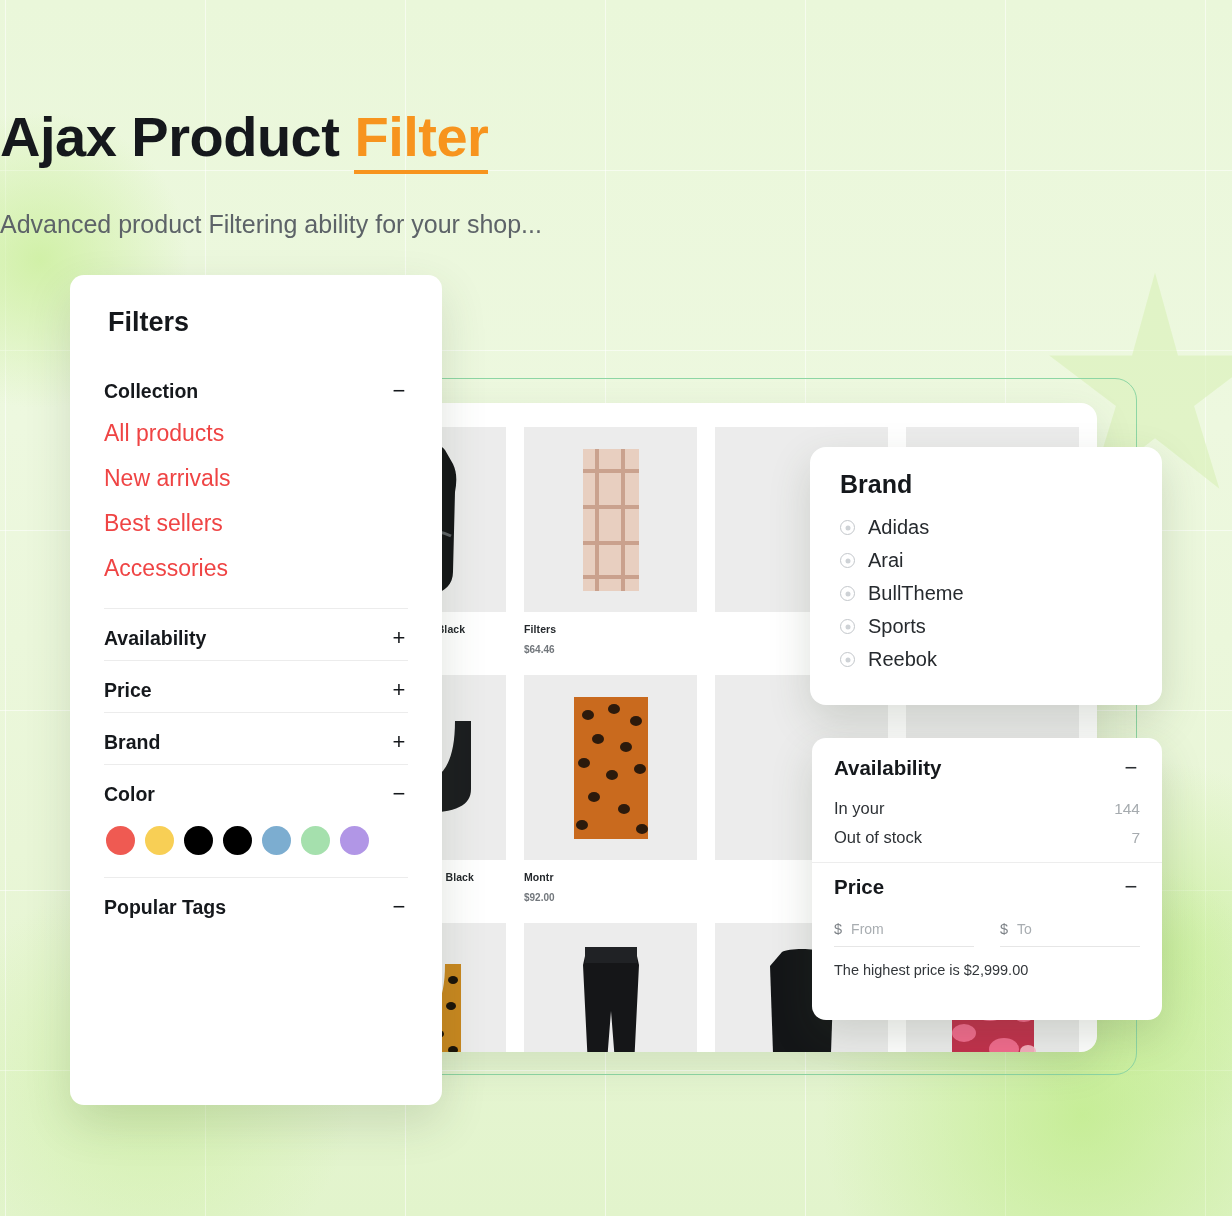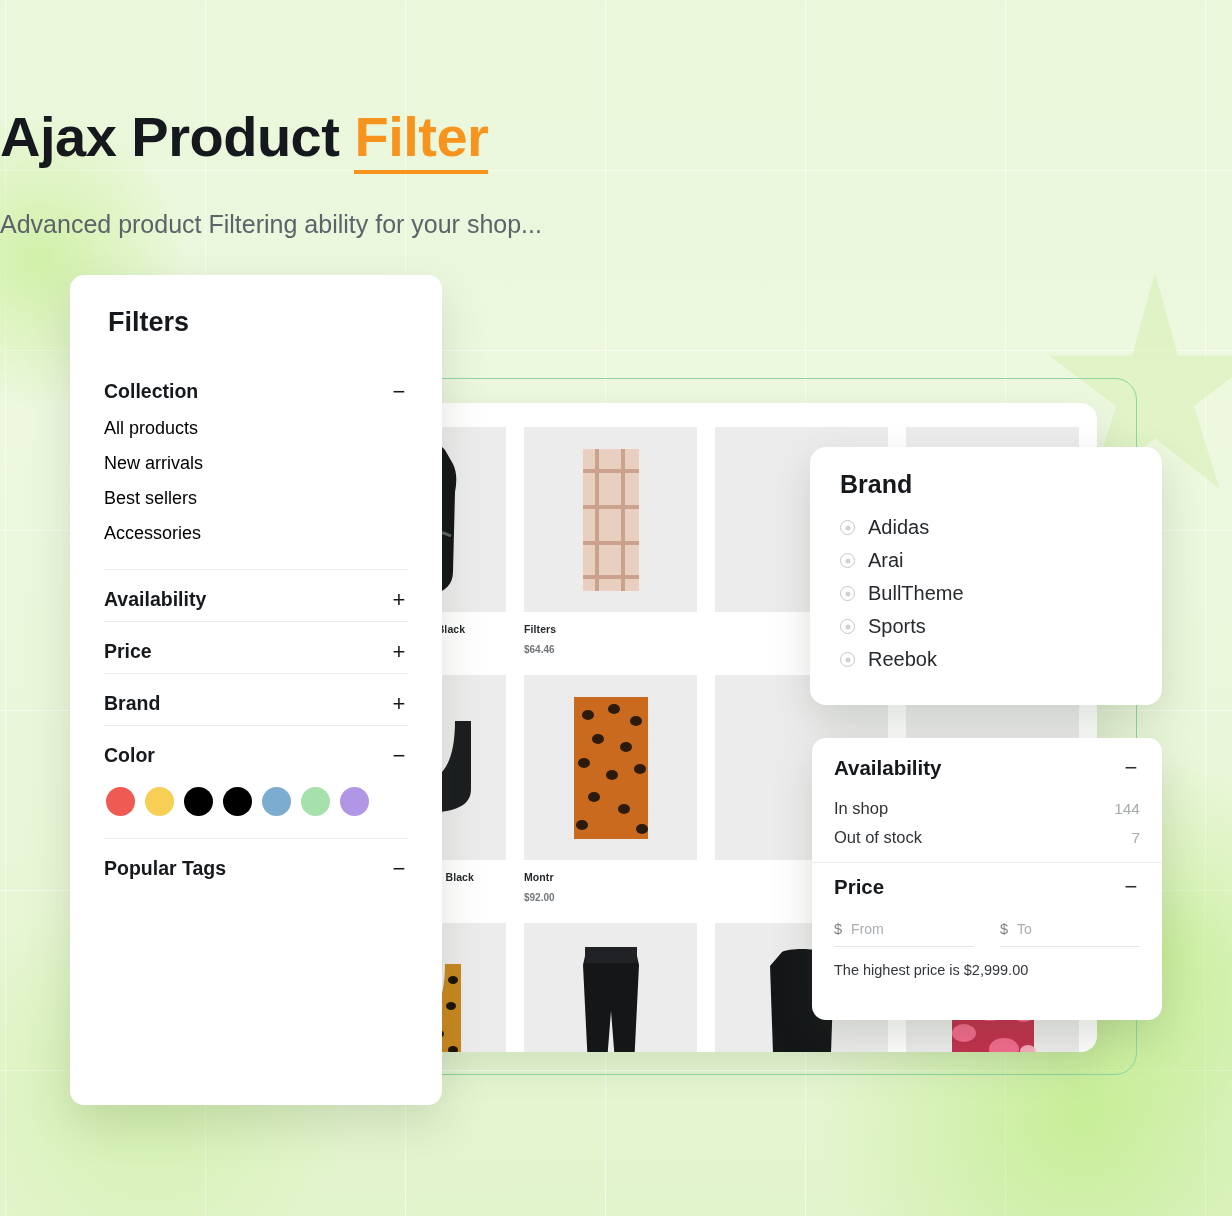--- a/index.html
+++ b/index.html
@@ -152,21 +152,21 @@
     font-size: 27px;
     font-weight: 700;
     color: #15181c;
     padding-left: 4px;
     margin-bottom: 36px;
   }
   .filter-group { border-bottom: 1px solid #ececec; }
   .filter-group.no-rule { border-bottom: none; }
   .filter-row {
     display: flex;
-    align-items: flex-end;
+    align-items: flex-start;
     justify-content: space-between;
     padding: 6px 0 8px 0;
   }
   .filter-label {
     font-size: 19.5px;
     font-weight: 700;
     color: #15181c;
   }
   .filter-toggle {
     font-size: 22px;
@@ -174,22 +174,22 @@
     line-height: 1;
     font-weight: 500;
     width: 18px;
     text-align: center;
     cursor: pointer;
     user-select: none;
   }
   .collection-links { padding-bottom: 18px; }
   .collection-link {
     display: block;
-    font-size: 18px;
-    color: #000000;
+    font-size: 23px;
+    color: #ef4444;
     line-height: 1.95;
     text-decoration: none;
     cursor: pointer;
   }
   .group-pad-md { padding-top: 18px; padding-bottom: 10px; }
   .swatch-row {
     display: flex;
     gap: 10px;
     padding: 10px 0 22px 2px;
   }
@@ -647,21 +647,21 @@
 
 <div class="avail-popover">
 
   <div class="pop-section-row">
     <span class="pop-section-title">Availability</span>
     <span class="pop-toggle">−</span>
   </div>
 
   <div class="avail-list">
     <div class="avail-row">
-      <span class="avail-name">In shop</span>
+      <span class="avail-name">In your</span>
       <span class="avail-count">144</span>
     </div>
     <div class="avail-row">
       <span class="avail-name">Out of stock</span>
       <span class="avail-count">7</span>
     </div>
   </div>
 
   <div class="divider-line"></div>
 

